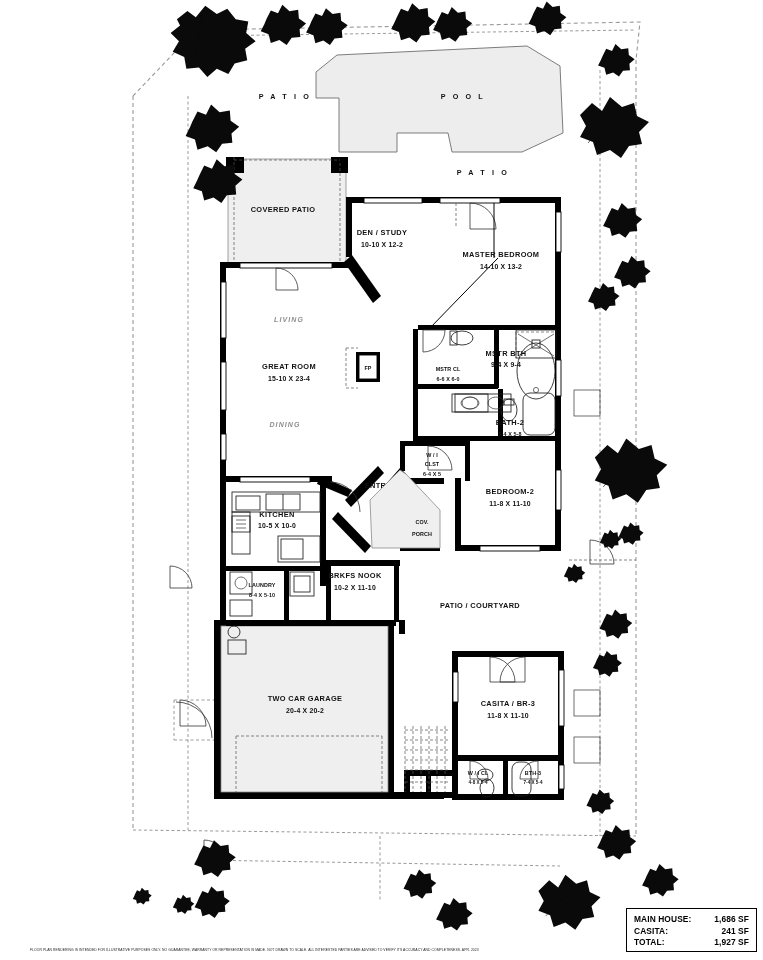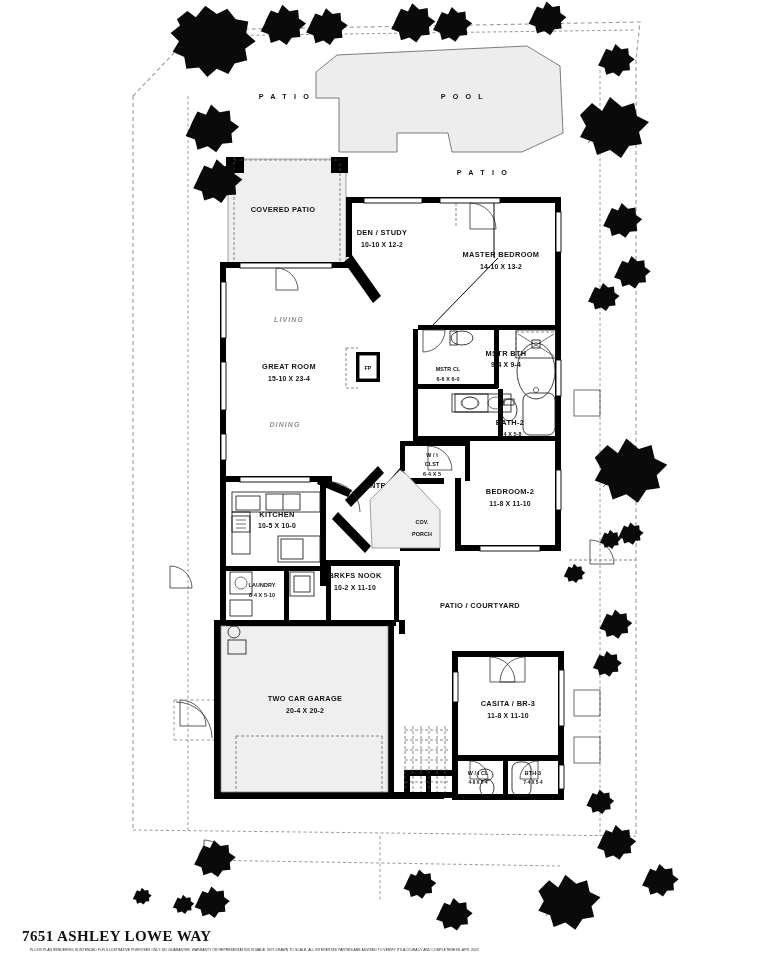--- a/index.html
+++ b/index.html
@@ -412,19 +412,30 @@
         </g>
   </g>
 
   <g>
     <path class="lot2" d="M174,700 L214,700 M174,700 L174,740 M174,740 L214,740"></path>
     <path class="door" d="M176,702 A36,36 0 0,1 212,738" fill="#fff"></path>
   </g>
 
 </svg>
 
-
-<div id="addressblock">
-  <div class="addr">7651 ASHLEY LOWE WAY</div>
+<div id="legend">
+  <div class="leg-row">
+    <span class="leg-k">MAIN HOUSE:</span>
+    <span class="leg-v">1,686 SF</span>
+  </div>
+  <div class="leg-row">
+    <span class="leg-k">CASITA:</span>
+    <span class="leg-v">241 SF</span>
+  </div>
+  <div class="leg-row">
+    <span class="leg-k">TOTAL:</span>
+    <span class="leg-v">1,927 SF</span>
+  </div>
 </div>
+
 <div class="disclaimer">FLOOR PLAN RENDERING IS INTENDED FOR ILLUSTRATIVE PURPOSES ONLY.  NO GUARANTEE, WARRANTY OR REPRESENTATION IS MADE.  NOT DRAWN TO SCALE.  ALL INTERESTED PARTIES ARE ADVISED TO VERIFY ITS ACCURACY AND COMPLETENESS.  APR. 2023</div>
 
 </div>
 
 </body></html>

